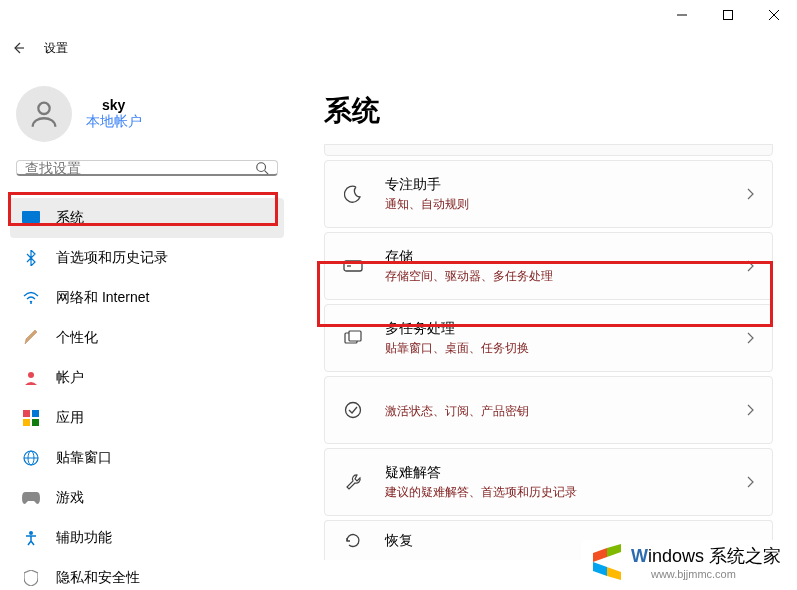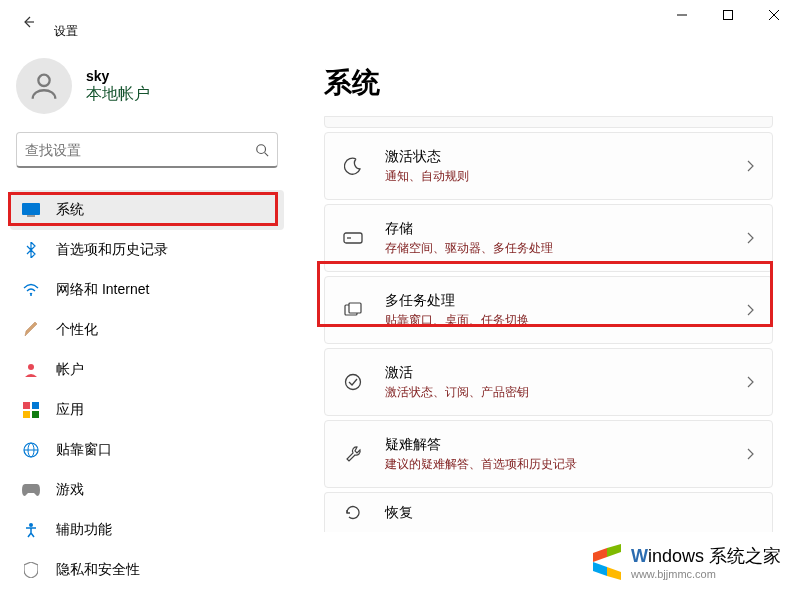--- a/index.html
+++ b/index.html
@@ -1,32 +1,32 @@
 <!DOCTYPE html>
 <html><head>
   <meta charset="utf-8">
   <style>
     * { margin: 0; padding: 0; box-sizing: border-box; font-family: "Segoe UI", "Microsoft YaHei", sans-serif; }
     body { width: 797px; height: 590px; background: #fff; overflow: hidden; position: relative; }
     
-    .titlebar { height: 40px; display: flex; align-items: flex-end; padding-left: 10px; }
+    .titlebar { height: 40px; display: flex; align-items: center; padding-left: 0; margin-top: 28px; }
     .back-btn { width: 36px; height: 36px; display: flex; align-items: center; justify-content: center; cursor: pointer; border-radius: 4px; }
     .titlebar-title { margin-left: 8px; font-size: 12px; }
     .window-controls { position: absolute; top: 0; right: 0; display: flex; }
     .win-btn { width: 46px; height: 30px; display: flex; align-items: center; justify-content: center; cursor: pointer; }
     
     .layout { display: flex; height: calc(590px - 40px); }
     .sidebar { width: 294px; padding: 18px 10px 0 10px; }
     .user-row { display: flex; align-items: center; gap: 14px; padding: 0 6px 18px 6px; }
     .avatar { width: 56px; height: 56px; border-radius: 50%; background: #e6e6e6; display: flex; align-items: center; justify-content: center; }
     .avatar svg { width: 34px; height: 34px; }
-    .user-name { font-size: 14px; font-weight: 600; }
-    .user-sub { font-size: 16px; color: #14532d; }
-    
-    .search { margin: 0 6px 22px 6px; height: 36px; border: 1px solid #cfcfcf; border-bottom: 2px solid #868686; border-radius: 4px; display: flex; align-items: center; padding: 0 8px; background: #fff; }
+    .user-name { font-size: 14px; font-weight: 600; margin-left: 16px; }
+    .user-sub { font-size: 14px; color: #3b82f6; }
+    
+    .search { margin: 0 6px 22px 6px; height: 16px; border: 1px solid #cfcfcf; border-bottom: 2px solid #868686; border-radius: 4px; display: flex; align-items: center; padding: 0 8px; background: #fff; }
     .search input { border: none; outline: none; flex: 1; font-size: 14px; background: transparent; }
     .search-icon { color: #555; }
     
     .nav-item { height: 40px; display: flex; align-items: center; gap: 16px; padding: 0 12px; border-radius: 4px; cursor: pointer; font-size: 14px; }
     .nav-item.active { background: #ececec; }
     .nav-icon { width: 18px; height: 18px; display: flex; align-items: center; justify-content: center; }
     
     .sidebar-highlight { position: absolute; border: 3px solid #e02020; pointer-events: none; }
     
     .main { flex: 1; padding: 24px 24px 0 30px; overflow: hidden; }
@@ -39,21 +39,21 @@
     .card-text { flex: 1; }
     .card-title { font-size: 14px; }
     .card-sub { font-size: 12px; color: #7f1d1d; margin-top: 2px; }
     .chevron { color: #6a6a6a; }
     
     .main-highlight { position: absolute; border: 3px solid #e02020; pointer-events: none; }
     
     .watermark { position: absolute; right: 8px; bottom: 6px; display: flex; align-items: center; gap: 6px; background: rgba(255,255,255,0.92); padding: 4px 8px; border-radius: 4px; }
     .watermark-text1 { font-size: 18px; }
     .watermark-text1 b { color: #2b6cb0; font-weight: 600; }
-    .watermark-text2 { font-size: 11px; color: #888; }
+    .watermark-text2 { font-size: 11px; color: #888; margin-left: 20px; }
     
     svg { display: block; }
   </style>
 </head>
 <body>
 
 <div class="titlebar">
   <div class="back-btn">
     <svg width="16" height="16" viewBox="0 0 16 16">
         <path d="M10 3 L5 8 L10 13" stroke="#333" stroke-width="1.2" fill="none"></path>
@@ -203,21 +203,21 @@
     <div class="list">
       <div class="truncated-card"></div>
 
       <div class="card">
         <span class="card-icon">
             <svg width="18" height="18" viewBox="0 0 18 18">
               <path d="M12 2 A8 8 0 1 0 16 12 A6 6 0 0 1 12 2" fill="none" stroke="#424242" stroke-width="1.3"></path>
             </svg>
           </span>
         <div class="card-text">
-          <div class="card-title">激活状态</div>
+          <div class="card-title">专注助手</div>
           <div class="card-sub">通知、自动规则</div>
         </div>
         <span class="chevron">
             <svg width="8" height="12" viewBox="0 0 8 12">
               <path d="M2 1 L7 6 L2 11" stroke="#6a6a6a" fill="none" stroke-width="1.2"></path>
             </svg>
           </span>
       </div>
 
 
@@ -258,21 +258,20 @@
       </div>
 
       <div class="card">
         <span class="card-icon">
             <svg width="18" height="18" viewBox="0 0 18 18">
               <circle cx="9" cy="9" r="7.5" fill="none" stroke="#424242" stroke-width="1.3"></circle>
               <path d="M5 9 L8 12 L13 6" stroke="#424242" fill="none" stroke-width="1.3"></path>
             </svg>
           </span>
         <div class="card-text">
-          <div class="card-title">激活</div>
           <div class="card-sub">激活状态、订阅、产品密钥</div>
         </div>
         <span class="chevron">
             <svg width="8" height="12" viewBox="0 0 8 12">
               <path d="M2 1 L7 6 L2 11" stroke="#6a6a6a" fill="none" stroke-width="1.2"></path>
             </svg>
           </span>
       </div>
 
       <div class="card">

